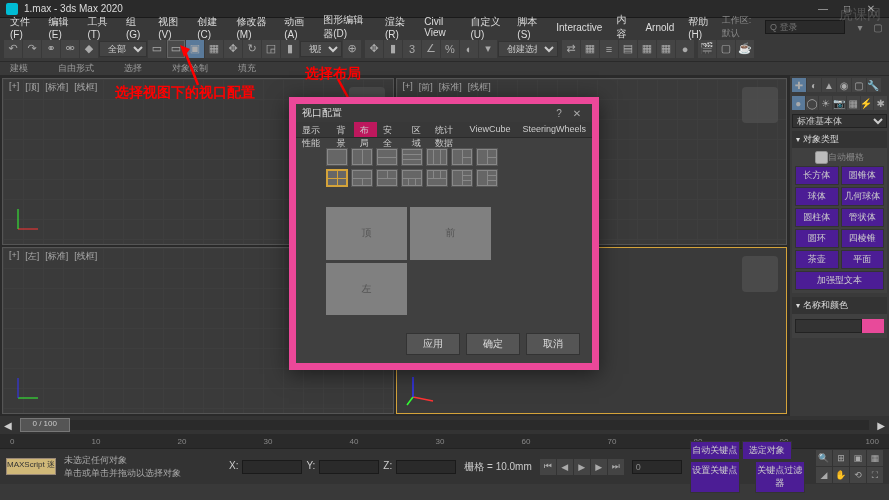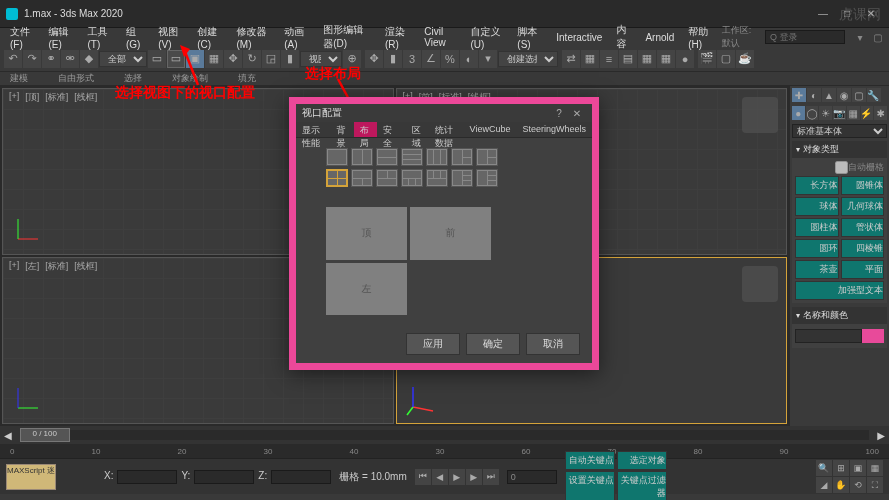--- a/index.html
+++ b/index.html
@@ -1,17 +1,17 @@
 <!DOCTYPE html>
 <html><head>
 <meta charset="utf-8">
 <style>
 * { margin: 0; padding: 0; box-sizing: border-box; font-family: "Microsoft YaHei", sans-serif; }
 body { background: #393939; color: #ccc; font-size: 10px; overflow: hidden; width: 889px; height: 500px; position: relative; }
-.titlebar { background: #2a2a2a; height: 28px; display: flex; align-items: center; padding: 0 6px; border-bottom: 1px solid #1a1a1a; }
+.titlebar { background: #2a2a2a; height: 18px; display: flex; align-items: center; padding: 0 6px; border-bottom: 1px solid #1a1a1a; }
 .titlebar .logo { width: 12px; height: 12px; background: #00bcd4; border-radius: 2px; margin-right: 6px; }
 .titlebar .title { flex: 1; font-size: 10px; color: #ddd; }
 .titlebar .winbtn { width: 24px; text-align: center; color: #aaa; cursor: pointer; }
 .menubar { background: #393939; height: 18px; display: flex; align-items: center; padding: 0 4px; gap: 2px; }
 .menubar .mi { padding: 2px 6px; font-size: 10px; color: #ddd; cursor: pointer; }
 .menubar .search { margin-left: auto; background: #2a2a2a; border: 1px solid #1a1a1a; width: 80px; height: 14px; padding: 0 4px; color: #aaa; font-size: 9px; }
 .menubar .right-icons { display: flex; gap: 4px; margin-left: 6px; }
 .menubar .right-icons span { width: 14px; height: 14px; color: #888; display: flex; justify-content: center; align-items: center; }
 .toolbar { background: #393939; height: 26px; display: flex; align-items: center; padding: 0 4px; gap: 1px; border-bottom: 1px solid #2a2a2a; }
 .tbtn { width: 18px; height: 18px; background: #444; display: flex; align-items: center; justify-content: center; color: #aaa; font-size: 11px; cursor: pointer; }
@@ -33,29 +33,29 @@
 .sidepanel { width: 100px; background: #3a3a3a; border-left: 1px solid #2a2a2a; padding: 2px; }
 .sp-tabs { display: flex; gap: 1px; margin-bottom: 4px; }
 .sp-tab { width: 14px; height: 14px; background: #444; display: flex; align-items: center; justify-content: center; color: #aaa; font-size: 10px; cursor: pointer; }
 .sp-tab.active { background: #5a7a9a; }
 .sp-sec { margin-bottom: 4px; }
 .sp-head { background: #333; padding: 2px 4px; font-size: 9px; color: #ddd; display: flex; align-items: center; }
 .sp-head::before { content: "▾"; margin-right: 3px; font-size: 8px; }
 .sp-body { background: #404040; padding: 3px; }
 .sp-dd { width: 100%; background: #333; border: 1px solid #222; color: #ccc; font-size: 9px; height: 14px; margin-bottom: 3px; }
 .sp-grid2 { display: grid; grid-template-columns: 1fr 1fr; gap: 2px; }
-.sp-btn { background: #0f766e; border: 1px solid #333; color: #ccc; font-size: 9px; text-align: right; padding: 2px 0; cursor: pointer; }
+.sp-btn { background: #4c1d95; border: 1px solid #333; color: #ccc; font-size: 9px; text-align: center; padding: 2px 0; cursor: pointer; }
 .sp-swatch { width: 22px; height: 14px; background: #e84a9a; margin-left: auto; }
 .sp-row { display: flex; align-items: center; padding: 2px 0; }
 .timeslider { height: 18px; background: #333; display: flex; align-items: center; padding: 0 4px; }
 .ts-track { flex: 1; height: 10px; background: #2a2a2a; position: relative; margin: 0 8px; }
 .ts-handle { position: absolute; left: 0; width: 50px; height: 14px; top: -2px; background: #555; border: 1px solid #777; font-size: 8px; text-align: center; }
 .timeline { height: 14px; background: #2a2a2a; display: flex; align-items: center; font-size: 8px; color: #888; padding: 0 10px; justify-content: space-between; }
 .statusbar { height: 36px; background: #333; display: flex; align-items: center; padding: 2px 6px; gap: 8px; border-top: 1px solid #222; }
-.macro { width: 50px; height: 26px; background: #d0b878; border: 1px solid #987; font-size: 8px; color: #333; text-align: right; }
+.macro { width: 50px; height: 17px; background: #d0b878; border: 1px solid #987; font-size: 8px; color: #333; text-align: right; }
 .status-text { font-size: 9px; color: #aaa; display: flex; flex-direction: column; }
 .coord { display: flex; gap: 4px; margin-left: 40px; }
 .coord-f { width: 60px; height: 14px; background: #2a2a2a; border: 1px solid #1a1a1a; color: #888; font-size: 9px; padding: 0 3px; }
 .grid-size { width: 50px; height: 14px; background: #2a2a2a; border: 1px solid #1a1a1a; color: #888; font-size: 9px; padding: 0 3px; }
 .play-ctrl { display: flex; gap: 1px; }
 .play-ctrl .pb { width: 16px; height: 16px; background: #444; display: flex; align-items: center; justify-content: center; font-size: 9px; color: #aaa; cursor: pointer; }
 .nav-ctrl { display: grid; grid-template-columns: repeat(4, 16px); gap: 1px; margin-left: auto; }
 .nav-ctrl .nb { width: 16px; height: 16px; background: #444; font-size: 9px; color: #aaa; cursor: pointer; display: flex; align-items: center; justify-content: center; }
 .dialog { position: absolute; left: 289px; top: 97px; width: 310px; background: #404040; border: 7px solid #ec4899; box-shadow: 0 4px 20px rgba(0,0,0,0.5); z-index: 100; }
 .dlg-title { background: #3a3a3a; height: 18px; display: flex; align-items: center; padding: 0 6px; font-size: 10px; color: #ddd; }
@@ -241,21 +241,21 @@
       <div class="sp-tab">☀</div>
       <div class="sp-tab">📷</div>
       <div class="sp-tab">▦</div>
       <div class="sp-tab">⚡</div>
       <div class="sp-tab">✱</div>
     </div>
     <select class="sp-dd"><option>标准基本体</option></select>
     <div class="sp-sec">
       <div class="sp-head">对象类型</div>
       <div class="sp-body">
-        <div style="display:flex; align-items:center; font-size:9px; color:#888; margin-bottom:2px; justify-content:flex-end;">
+        <div style="display:flex; align-items:center; font-size:9px; color:#888; margin-bottom:2px; justify-content:center;">
             <input type="checkbox" disabled="" style=""> 
             <span>自动栅格</span>
           </div>
         <div class="sp-grid2">
           <div class="sp-btn">长方体</div>
           <div class="sp-btn">圆锥体</div>
           <div class="sp-btn">球体</div>
           <div class="sp-btn">几何球体</div>
           <div class="sp-btn">圆柱体</div>
           <div class="sp-btn">管状体</div>
@@ -297,40 +297,44 @@
   <span>70</span>
   <span>80</span>
   <span>90</span>
   <span>100</span>
 </div>
 
 <div class="statusbar">
   <div style="display:flex;flex-direction:column;gap:2px">
     <div class="macro">MAXScript 迷</div>
   </div>
+  <div class="status-text">
+    <span>未选定任何对象</span>
+    <span>单击或单击并拖动以选择对象</span>
+  </div>
   <div class="coord">
     X:<input class="coord-f" style="">
     Y:<input class="coord-f" style="">
     Z:<input class="coord-f" style="">
   </div>
   <span>栅格 = 10.0mm</span>
   <div class="play-ctrl">
     <div class="pb">⏮</div>
     <div class="pb">◀</div>
     <div class="pb">▶</div>
     <div class="pb">▶</div>
     <div class="pb">⏭</div>
   </div>
   <input class="grid-size" value="0" style="">
   <div style="display:flex;flex-direction:column;font-size:9px;gap:1px">
     <div style="display:flex;gap:2px">
       <span class="sp-btn" style="width:50px">自动关键点</span>
       <span class="sp-btn" style="width:50px">选定对象</span>
     </div>
-    <div style="display:flex;gap:2px">
+    <div style="display:flex;gap:15px">
       <span class="sp-btn" style="width:50px">设置关键点</span>
       <span class="sp-btn" style="width:50px">关键点过滤器</span>
     </div>
   </div>
   <div class="nav-ctrl">
     <div class="nb">🔍</div>
     <div class="nb">⊞</div>
     <div class="nb">▣</div>
     <div class="nb">▦</div>
     <div class="nb">◢</div>

